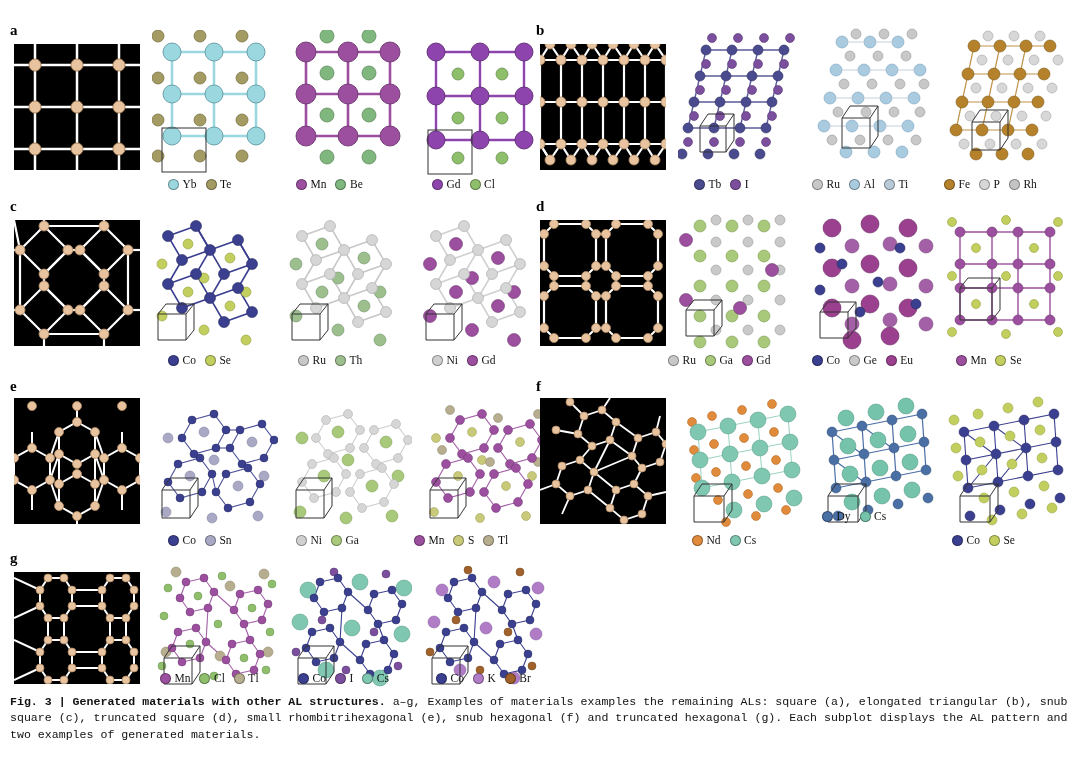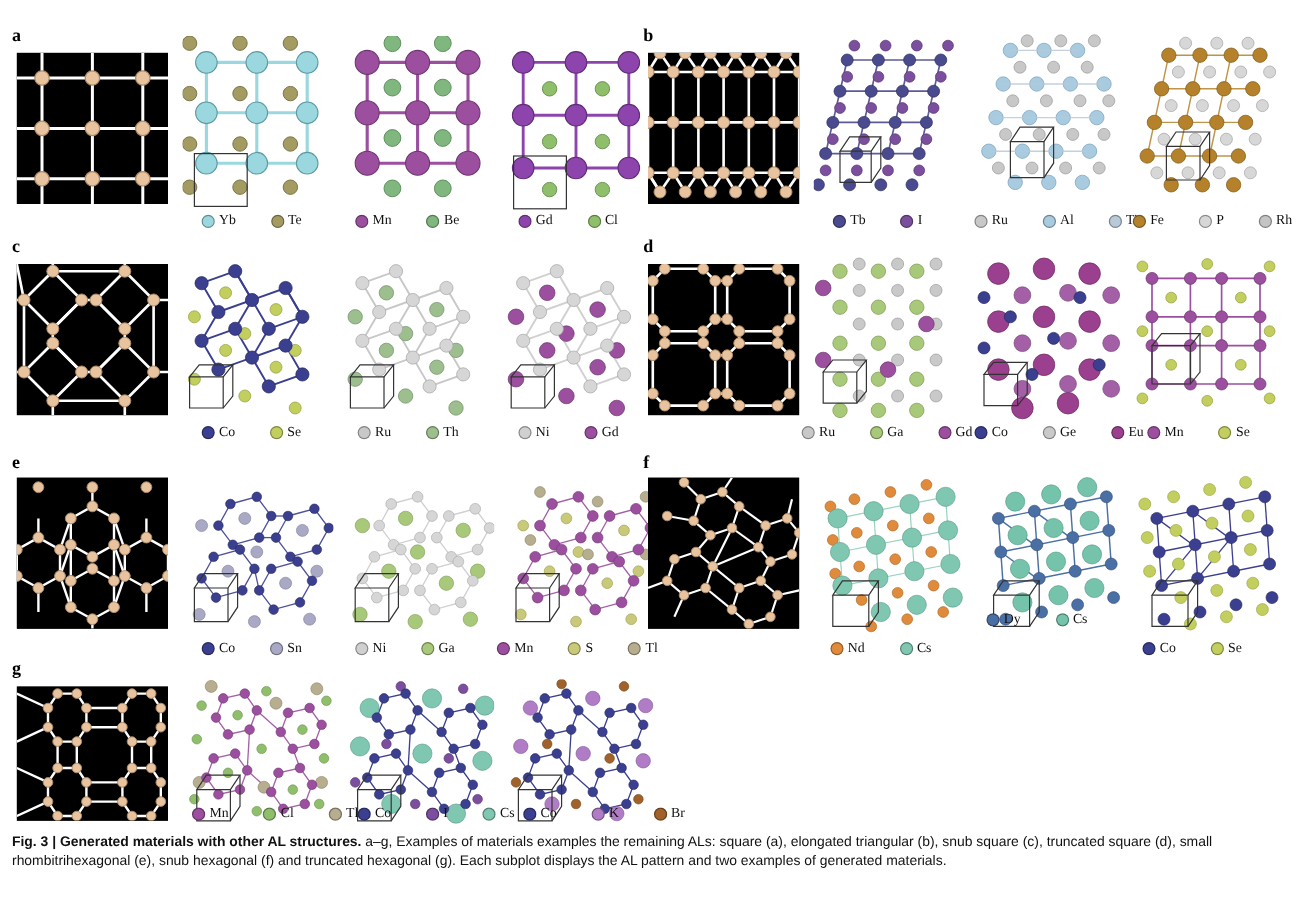--- a/index.html
+++ b/index.html
@@ -35,39 +35,39 @@
   .struct{
     position:absolute;
     overflow:hidden;
   }
   .struct svg{display:block;}
 
   
   .legend{
     position:absolute;
     display:flex;
-    gap:20px;
+    gap:0;
     font-family:"Liberation Serif", serif;
     font-size:11.5px;
     color:#111;
     white-space:nowrap;
   }
   .legend .item{display:flex;align-items:center;gap:3.5px;margin-right:9px;}
   .legend .dot{
     width:11px;height:11px;border-radius:50%;
     display:inline-block;
     border:1px solid rgba(0,0,0,0.35);
     box-sizing:border-box;
   }
   .caption{
     position:absolute;
     left:10px;
     top:694px;
     width:1058px;
-    font-family:Liberation Sans, sans-serif;
+    font-family:Liberation Mono, monospace;
     font-size:11.6px;
     line-height:1.42;
     color:#111;
   }
   .caption b{font-weight:bold;}
 </style>
 </head>
 <body>
 
 <div class="figure">

